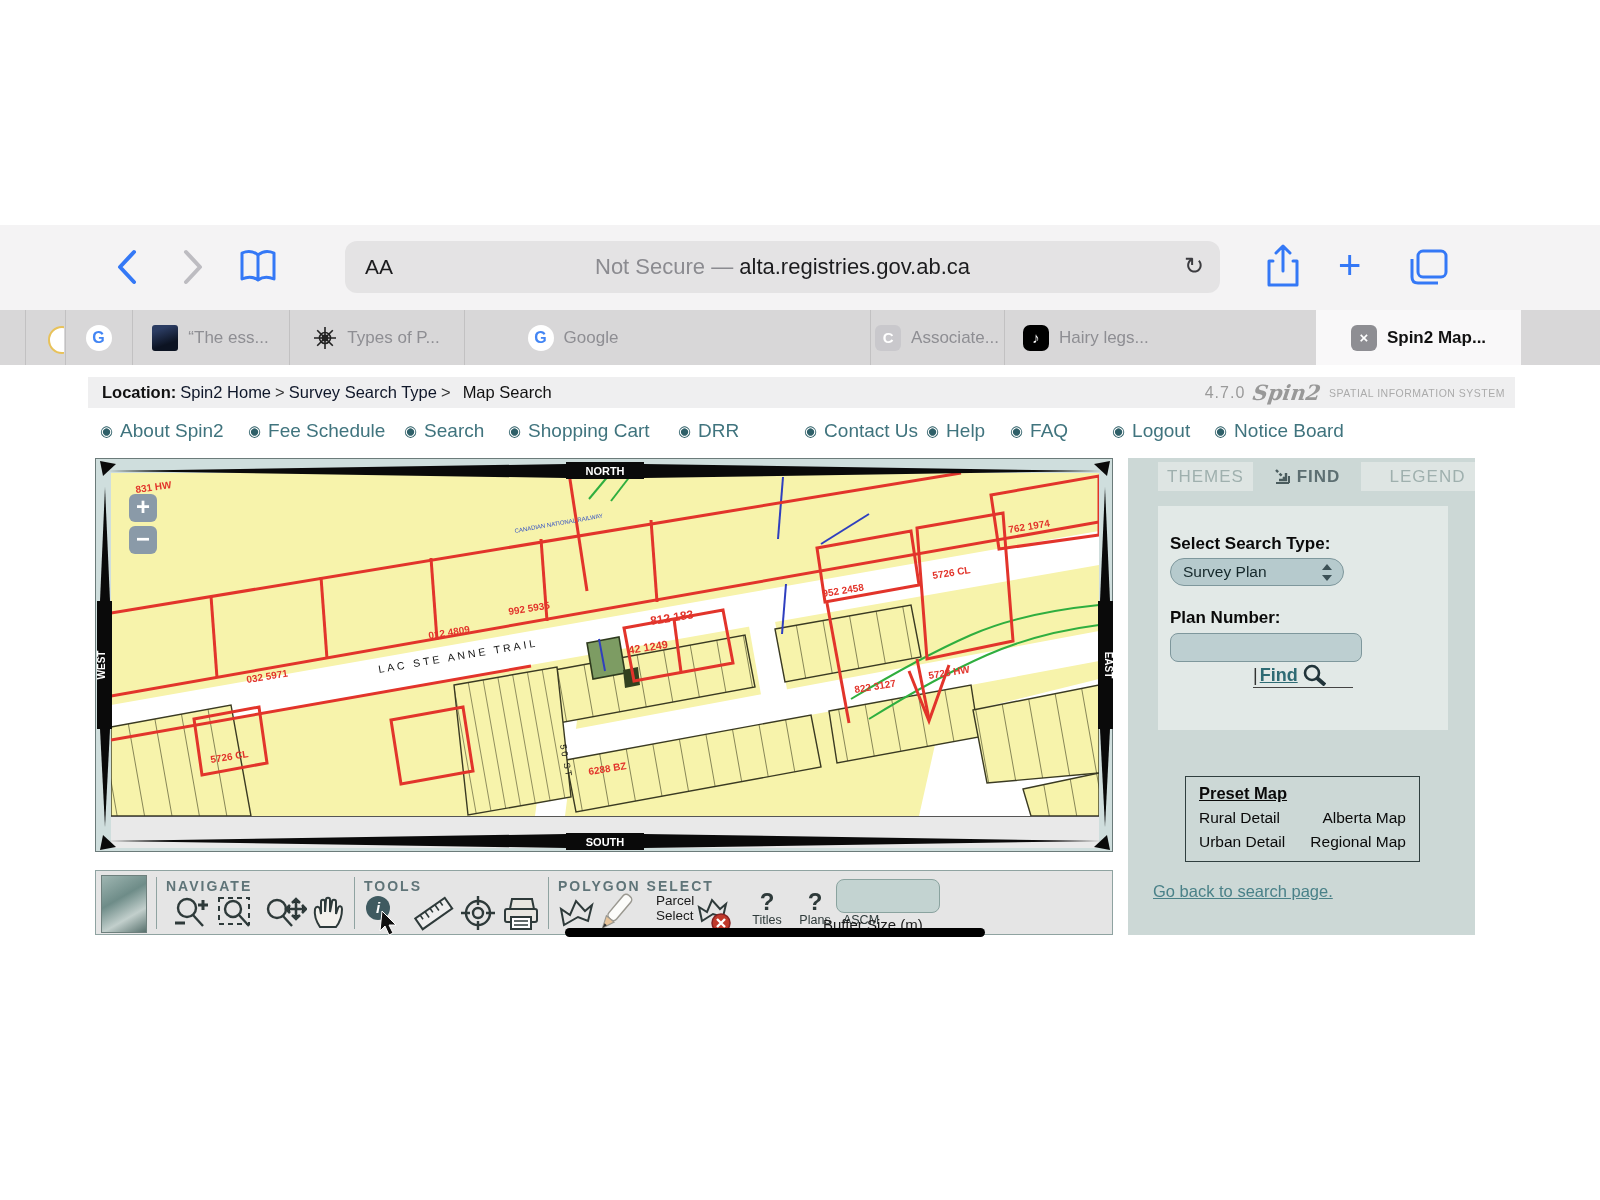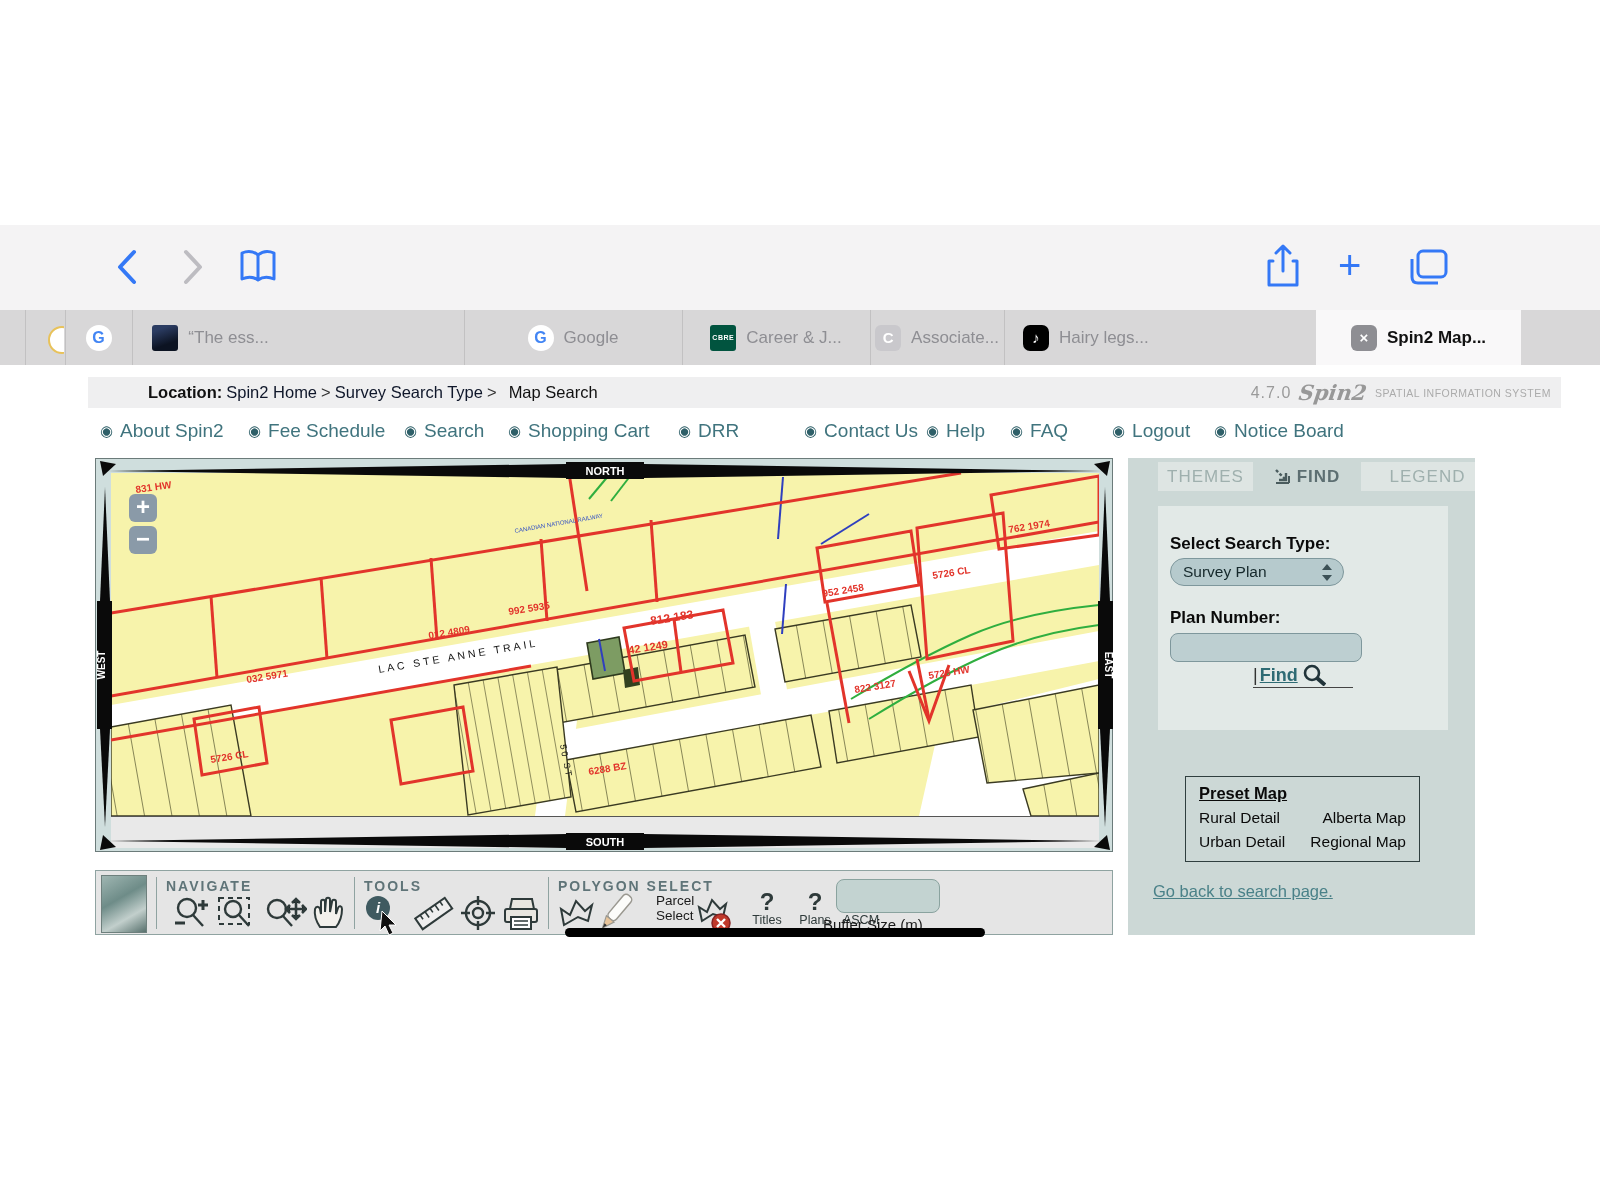--- a/index.html
+++ b/index.html
@@ -23,21 +23,21 @@
   .tab.active .lbl{color:#111;font-weight:700;}
   .fav{width:26px;height:26px;border-radius:6px;flex:0 0 auto;display:flex;align-items:center;justify-content:center;}
   .fav.google{background:#fff;border-radius:50%;color:#4285f4;font-weight:bold;font-size:16px;}
   .fav.thumb{background:linear-gradient(160deg,#2b3c62 20%,#0c1322 70%);border-radius:3px;}
   .fav.cbre{background:#01543f;color:#fff;font-size:7px;font-weight:bold;border-radius:3px;letter-spacing:.5px;}
   .fav.letter{background:#c9c8cc;color:#fff;font-size:15px;font-weight:bold;}
   .fav.tiktok{background:#000;color:#fff;font-size:15px;border-radius:7px;}
   .fav.close{background:#8e8e93;color:#fff;font-size:15px;font-weight:bold;border-radius:6px;}
   
   #crumbbar{top:377px;left:88px;width:1427px;height:31px;background:#efeff0;font-size:16.5px;
-            display:flex;align-items:center;padding-left:46px;}
+            display:flex;align-items:center;}
   #crumbbar .lead{font-weight:bold;color:#111;margin-left:14px;}
   .crumb-link{color:#0f172a;margin:0 4px;}
   .crumb-sep{color:#333;}
   #version{margin-left:auto;display:flex;align-items:center;gap:8px;margin-right:10px;color:#9a9a9a;}
   #version .ver{font-size:16px;letter-spacing:1px;}
   #version .logo{font-family:"DejaVu Serif",serif;font-style:italic;font-weight:bold;font-size:21px;
                  transform:skewX(-8deg);color:#989898;}
   #version .tag{font-size:10.5px;letter-spacing:.5px;color:#ababab;}
   #menurow{top:415px;left:0;width:1600px;height:32px;}
   .menu-item{top:0;height:32px;display:flex;align-items:center;gap:7px;color:#40747e;font-size:19px;}
@@ -89,20 +89,25 @@
   <div id="chrome" class="abs">
     <svg class="abs" style="left:112px;top:22px;" width="30" height="40">
       <polyline points="22,5 8,20 22,35" fill="none" stroke="#3478f6" stroke-width="4" stroke-linecap="round" stroke-linejoin="round"></polyline>
     </svg>
     <svg class="abs" style="left:178px;top:22px;" width="30" height="40">
       <polyline points="8,5 22,20 8,35" fill="none" stroke="#bdbcc1" stroke-width="4" stroke-linecap="round" stroke-linejoin="round"></polyline>
     </svg>
     <svg class="abs" style="left:238px;top:22px;" width="44" height="40">
       <path d="M4 6 Q13 2 20 8 Q27 2 36 6 L36 32 Q27 28 20 33 Q13 28 4 32 Z M20 8 L20 33" fill="none" stroke="#3478f6" stroke-width="3" stroke-linejoin="round"></path>
     </svg>
+    <div id="urlpill" class="abs">
+      <div id="reader" class="abs">AA</div>
+      <div id="url-center"><span>Not Secure — </span><b>alta.registries.gov.ab.ca</b></div>
+      <div id="reload" class="abs">↻</div>
+    </div>
     <svg class="abs" style="left:1263px;top:18px;" width="40" height="48">
       <g fill="none" stroke="#3478f6" stroke-width="3" stroke-linecap="round" stroke-linejoin="round">
         <path d="M10 18 L6 18 L6 42 L34 42 L34 18 L30 18"></path>
         <path d="M20 28 L20 4 M13 10 L20 3 L27 10"></path>
       </g>
     </svg>
     <div class="abs chr-btn" style="left:1338px;top:18px;font-size:40px;font-weight:300;">+</div>
     <svg class="abs" style="left:1408px;top:22px;" width="44" height="40">
       <g fill="none" stroke="#3478f6" stroke-width="3">
         <rect x="10" y="4" width="28" height="26" rx="5"></rect>
@@ -116,27 +121,33 @@
     <div class="tab abs" style="left:25px;width:39px;">
       <div class="abs" style="right:-12px;top:16px;width:24px;height:24px;border-radius:50%;background:#fff;border:2px solid #e8c25a;"></div>
     </div>
     <div class="tab abs" style="left:65px;width:66px;">
       <span class="fav google">G</span>
     </div>
     <div class="tab abs" style="left:132px;width:156px;">
       <span class="fav thumb"></span>
       <span class="lbl">“The ess...</span>
     </div>
+    <div class="tab abs" style="left:289px;width:174px;">
+      <svg width="24" height="24">
+        <g stroke="#222" fill="none" stroke-width="1.6">
+          <circle cx="12" cy="12" r="5.5"></circle>
+          <path d="M12 1 L12 23 M1 12 L23 12 M4.2 4.2 L19.8 19.8 M19.8 4.2 L4.2 19.8"></path>
+        </g>
+        <circle cx="12" cy="12" r="3.4" fill="#222"></circle>
+      </svg>
+      <span class="lbl">Types of P...</span>
+    </div>
     <div class="tab abs" style="left:464px;width:217px;">
       <span class="fav google">G</span>
       <span class="lbl">Google</span>
-    </div>
-    <div class="tab abs" style="left:682px;width:187px;">
-      <span class="fav cbre">CBRE</span>
-      <span class="lbl">Career &amp; J...</span>
     </div>
     <div class="tab abs" style="left:870px;width:133px;">
       <span class="fav letter">C</span>
       <span class="lbl">Associate...</span>
     </div>
     <div class="tab abs" style="left:1004px;width:311px;justify-content:flex-start;padding-left:18px;">
       <span class="fav tiktok">♪</span>
       <span class="lbl">Hairy legs...</span>
     </div>
     <div class="tab active abs" style="left:1316px;width:205px;">

